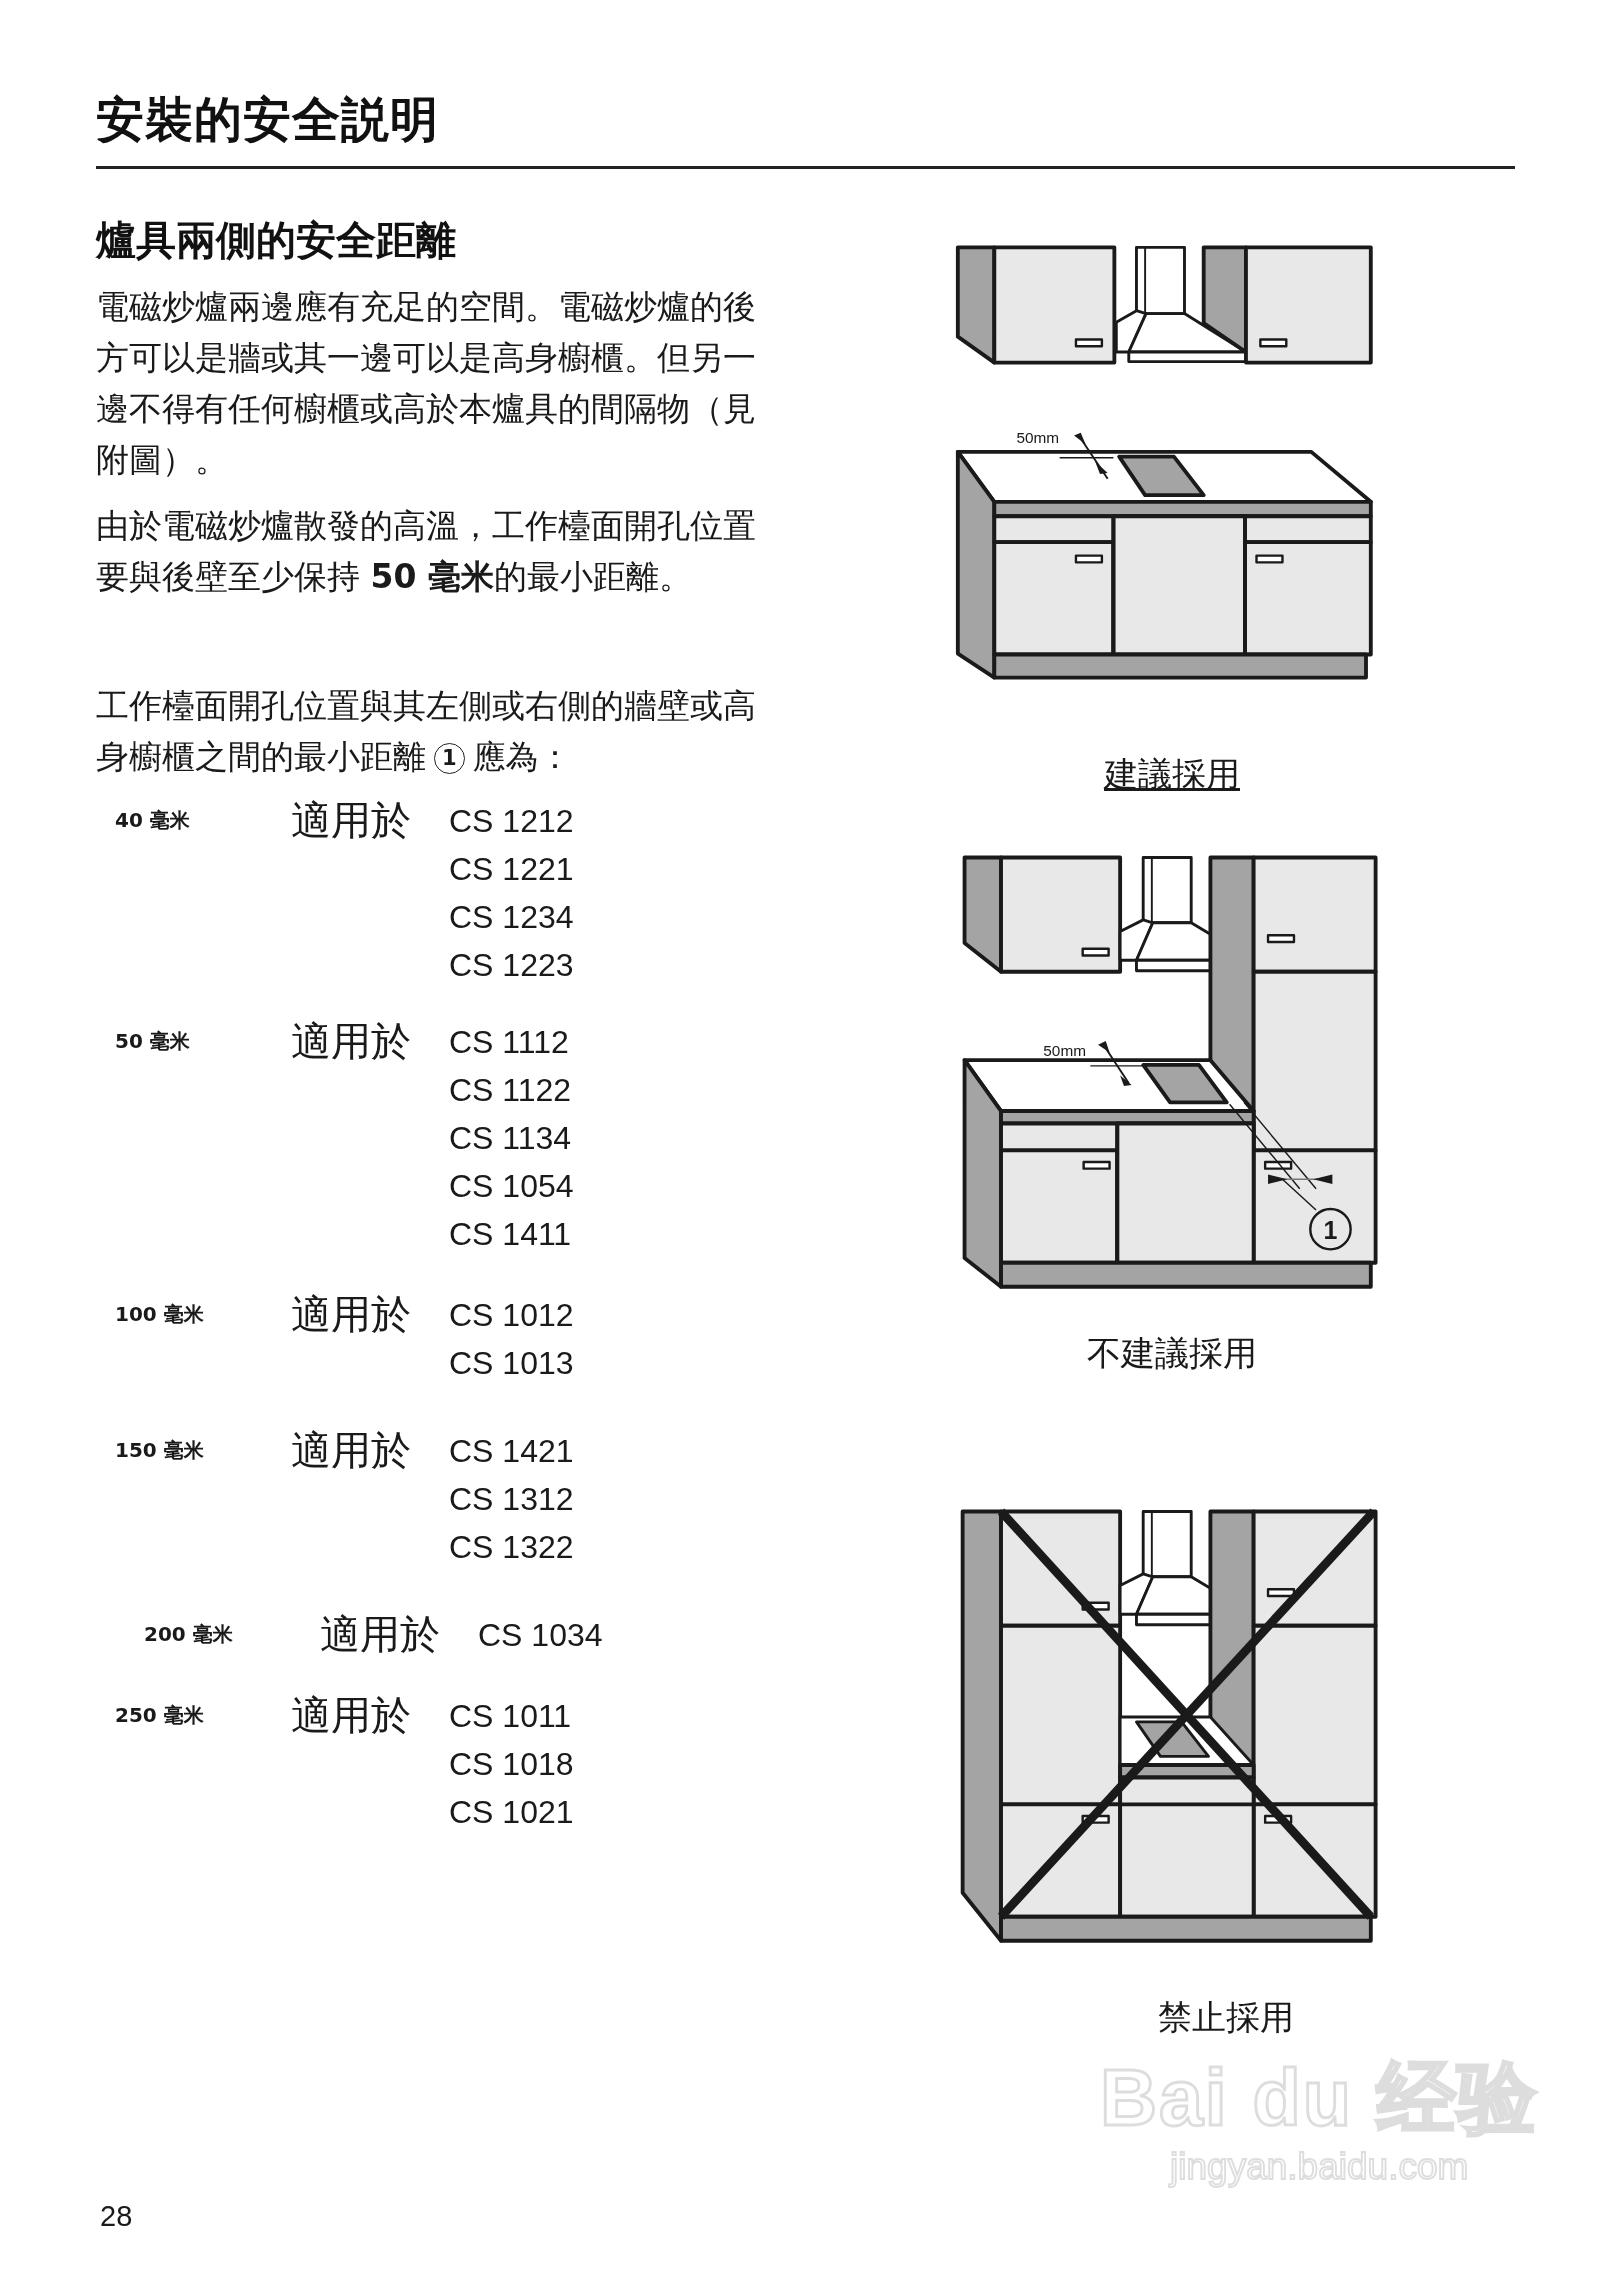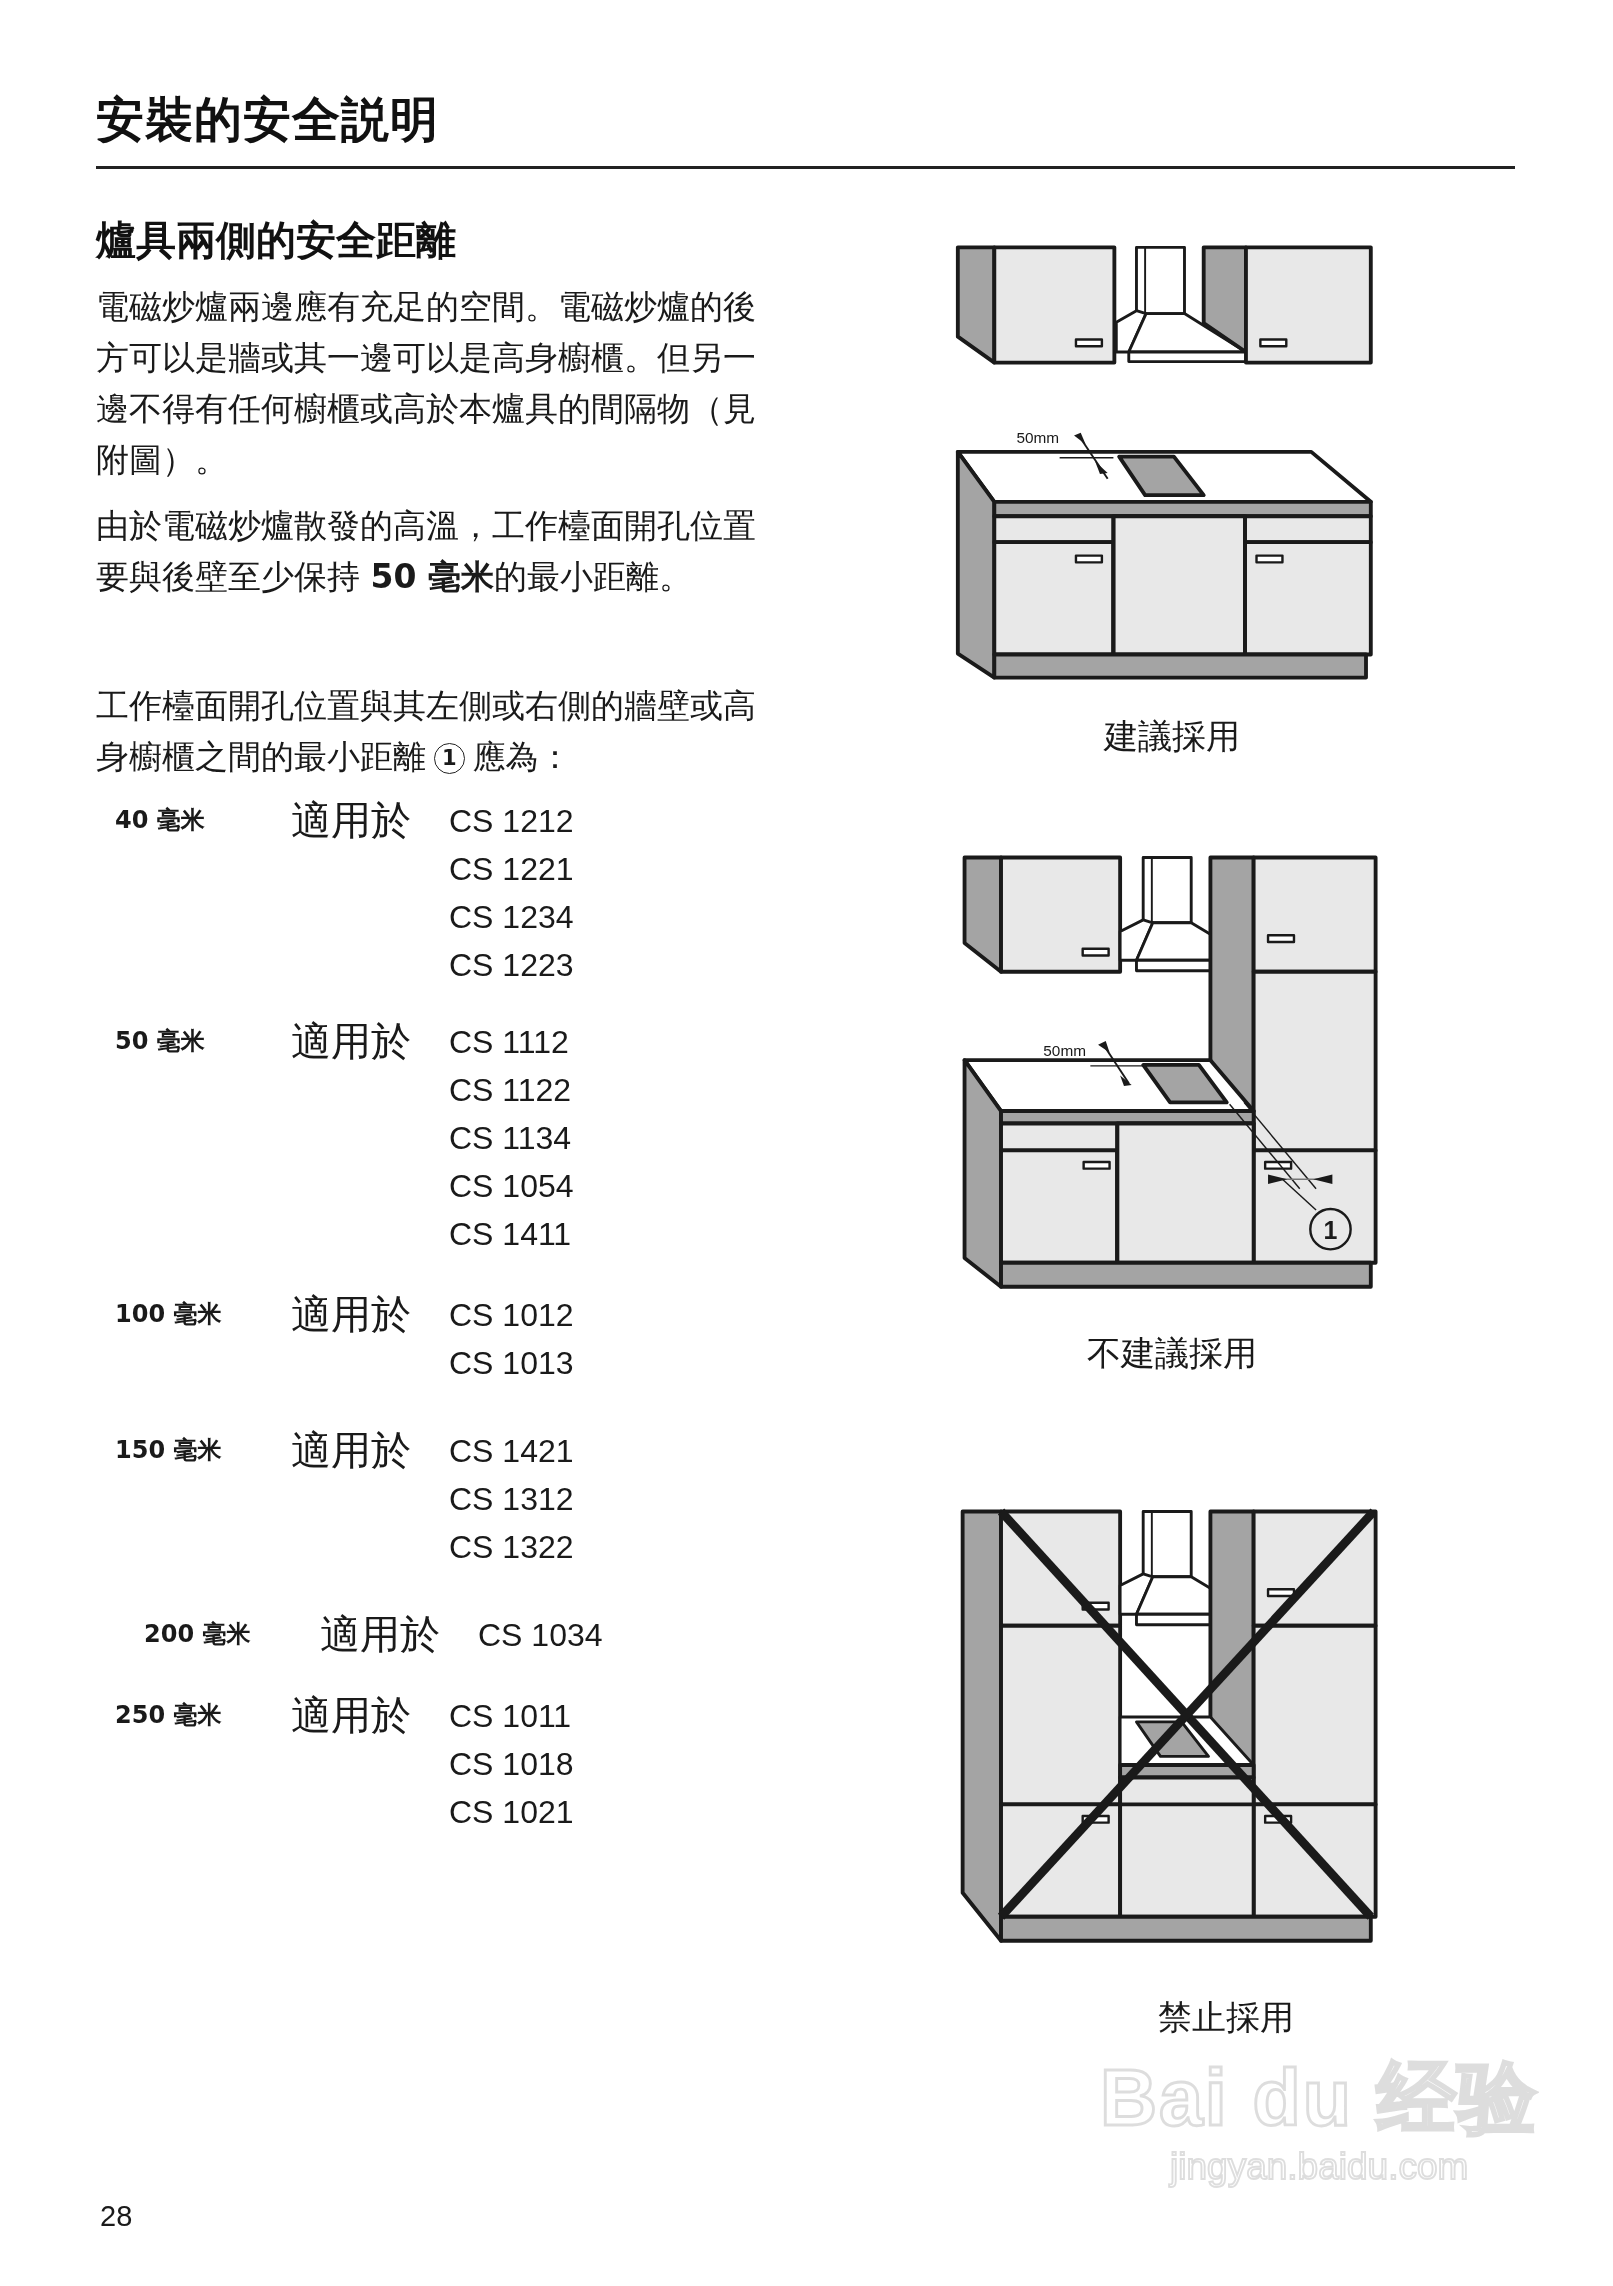--- a/index.html
+++ b/index.html
@@ -19,21 +19,21 @@
     }
     .para b { font-weight: bold; }
     .circ-num {
       display: inline-block; width: 29px; height: 29px; border: 1.9px solid #222; border-radius: 50%;
       font-size: 21px; line-height: 29px; text-align: center; font-weight: bold; vertical-align: middle;
       margin: 0 7.7px;
     }
     .spec-list { left: 115px; top: 797px; width: 538px; }
     .spec-group { position: relative; margin-bottom: 14px; }
     .spec-dist {
-      position: absolute; left: 0; top: 0; font-size: 24px; font-weight: bold; color: #1a1a1a;
+      position: absolute; left: 0; top: 0; font-size: 20px; font-weight: bold; color: #1a1a1a;
       line-height: 47px;
     }
     .spec-for { position: absolute; left: 176px; top: 0; font-size: 40px; line-height: 47px; }
     .spec-models { margin-left: 334px; }
     .spec-model { font-size: 32px; line-height: 48px; display: block; font-family: "Liberation Sans", sans-serif; }
     .fig-caption { font-size: 34px; color: #1a1a1a; text-align: center; }
     .fig-svg { position: absolute; }
     .page-number { left: 100px; top: 2200px; font-size: 29px; font-family: "Liberation Sans", sans-serif; }
     .watermark { left: 1100px; top: 2046px; opacity: 0.5; }
     .wm-main { font-family: "Liberation Sans", sans-serif; font-size: 79px; font-weight: bold; color: transparent;
@@ -151,21 +151,21 @@
     </g>
 
     <line x1="113" y1="236" x2="169" y2="236" stroke="#1a1a1a" stroke-width="1.5"></line>
     <line x1="135" y1="216" x2="163" y2="258" stroke="#1a1a1a" stroke-width="2"></line>
     <polygon points="128,213 140,222 135,210" fill="#1a1a1a"></polygon>
     <polygon points="150,240 163,252 155,253" fill="#1a1a1a"></polygon>
     <text x="68" y="221" font-family="Liberation Sans, sans-serif" font-size="16" fill="#1a1a1a">50mm</text>
   </svg>
 
 </div>
-<div class="abs fig-caption" style="left:951px; top:714px; width:442px;">建議採用</div>
+<div class="abs fig-caption" style="left:951px; top:752px; width:442px;text-decoration:underline;">建議採用</div>
 
 <div class="abs" style="left:951px; top:845px; width:442px; height:461px;">
   <svg class="fig-svg" width="442" height="461" viewBox="0 0 460 480">
     <g stroke="#1a1a1a" stroke-width="4" stroke-linejoin="round">
 
       <polygon points="14,13 52,13 52,132 14,102" fill="#a4a4a4"></polygon>
       <rect x="52" y="13" width="124" height="119" fill="#e8e8e8"></rect>
       <rect x="137" y="108" width="27" height="7" fill="#fff" stroke-width="2.5"></rect>
 
       <rect x="200" y="13" width="50" height="68" fill="#fff" stroke-width="3"></rect>

